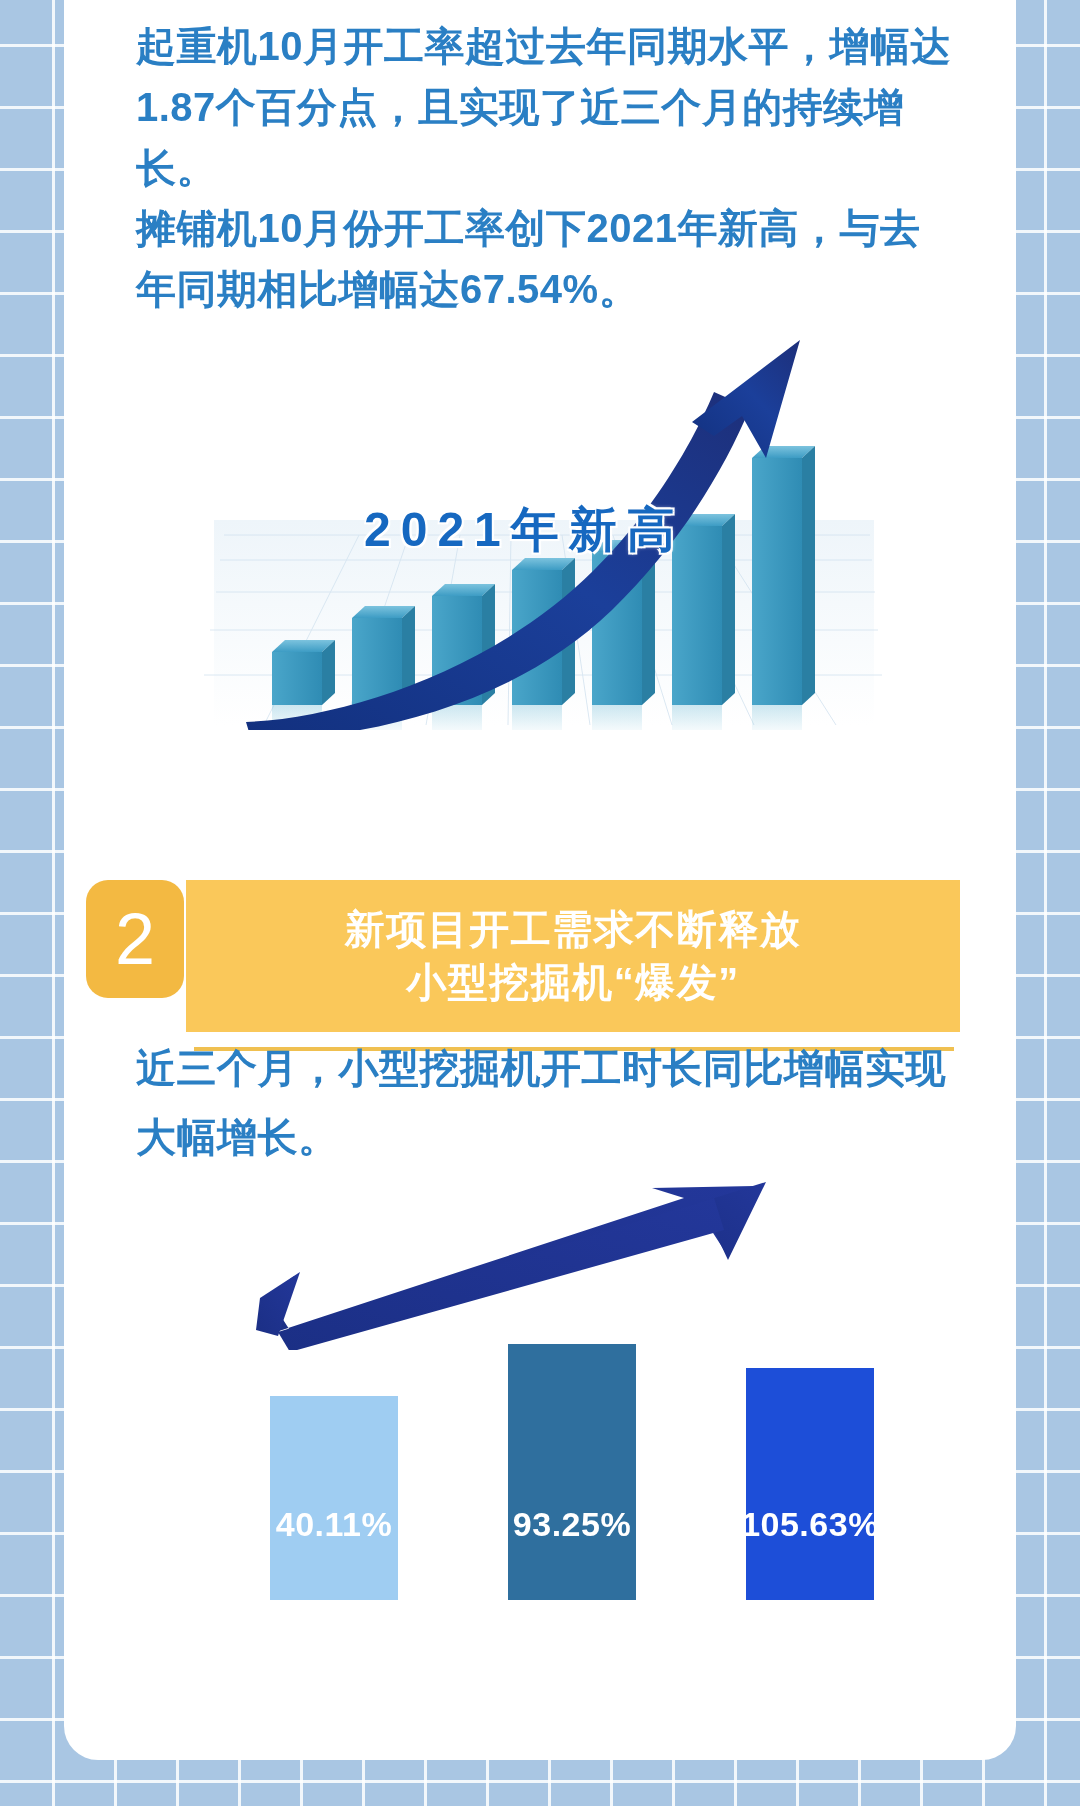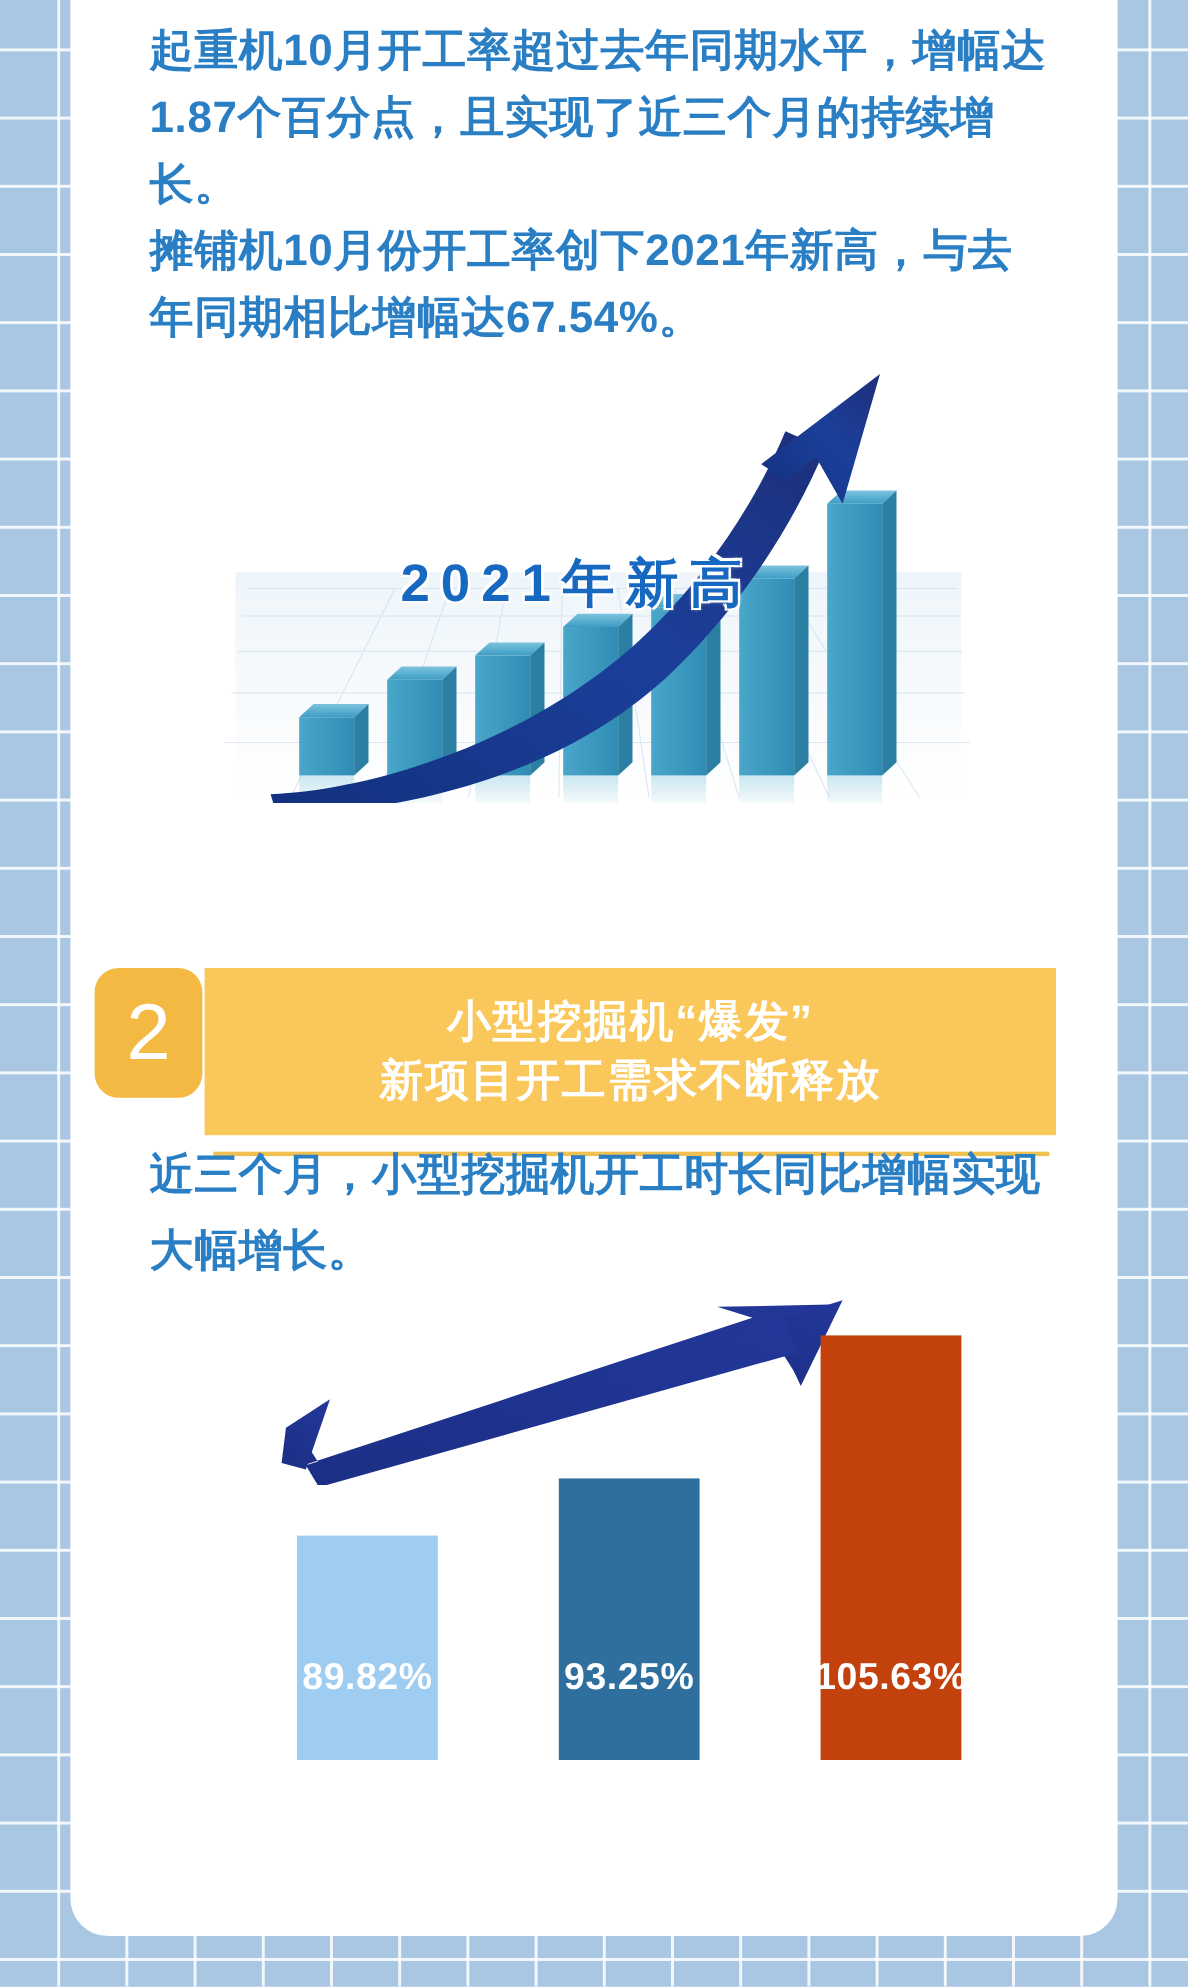--- a/index.html
+++ b/index.html
@@ -214,22 +214,22 @@
                  C 312 382, 160 408, 58 412 Z" fill="url(#arrowGrad)"></path>
         <polygon points="498,92 606,10 572,128 548,86 520,106" fill="url(#arrowGrad)"></polygon>
       </g>
     </svg>
     <div id="newhigh-label">2021年新高</div>
   </div>
 
   <div id="sec2">
     <div id="num-badge">2</div>
     <div id="banner">
+      <div class="banner-line">新项目开工需求不断释放</div>
       <div class="banner-line">小型挖掘机“爆发”</div>
-      <div class="banner-line">新项目开工需求不断释放</div>
     </div>
     <div id="banner-rule"></div>
   </div>
 
   <p id="para3" class="para">近三个月，小型挖掘机开工时长同比增幅实现大幅增长。</p>
 
   <div id="illus2">
     <div id="arrow2">
       <svg viewBox="0 0 520 170" preserveAspectRatio="none">
         <defs>
@@ -240,24 +240,24 @@
         </defs>
         <path d="M8 120 L40 96 L22 152 L430 18 L398 8 L500 6 L470 70 L452 42 L46 166 L28 138 Z" fill="url(#arrow2Grad)"></path>
         <polygon points="6,118 46,92 24,156 2,150" fill="url(#arrow2Grad)"></polygon>
         <polygon points="422,30 512,2 474,80 458,46" fill="url(#arrow2Grad)"></polygon>
         <polygon points="24,152 460,18 470,50 36,172" fill="url(#arrow2Grad)"></polygon>
       </svg>
     </div>
 
     <div id="bars2">
       <div class="bar2" style="height:204px;background:#9fcdf2;">
-        <span class="lbl">89.82%</span>
+        <span class="lbl">40.11%</span>
       </div>
       <div class="bar2" style="height:256px;background:#2f6f9e;">
         <span class="lbl">93.25%</span>
       </div>
-      <div class="bar2" style="height:386px;background:#c2410c;">
+      <div class="bar2" style="height:232px;background:#1d4ed8;">
         <span class="lbl">105.63%</span>
       </div>
     </div>
   </div>
 
 </div>
 
 </body></html>

